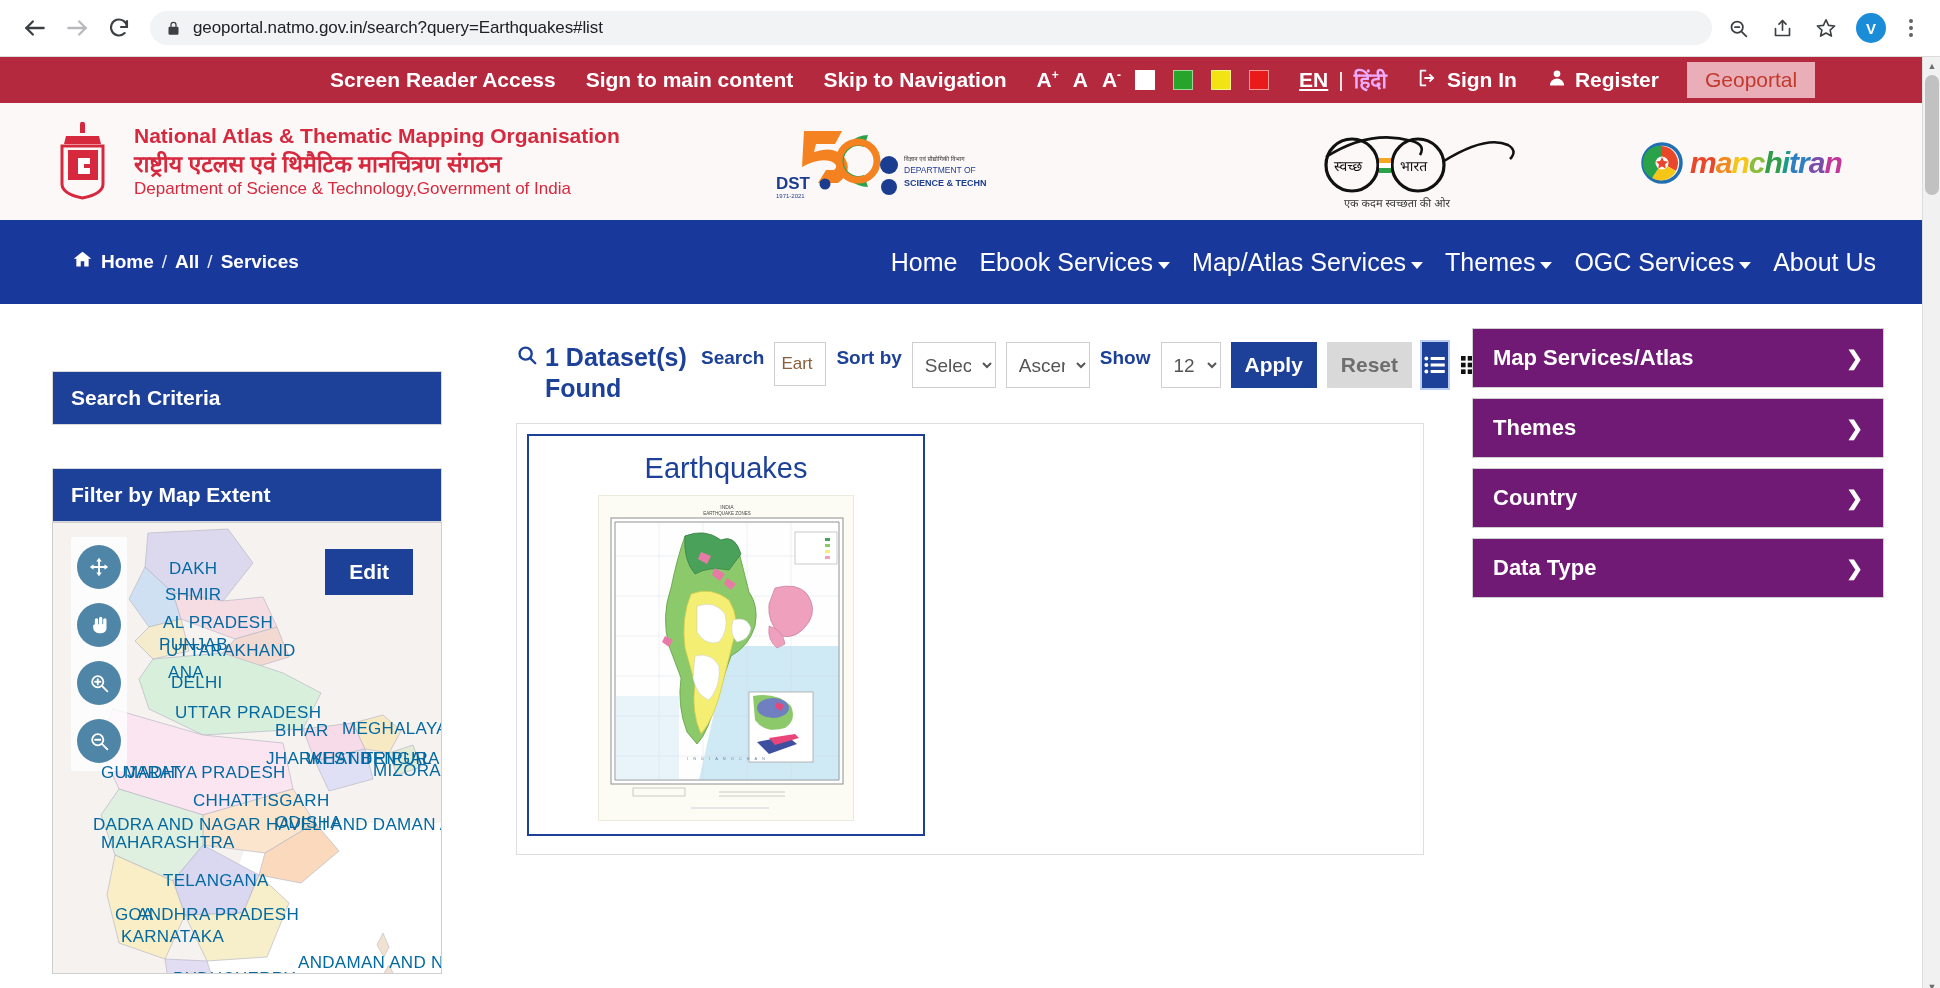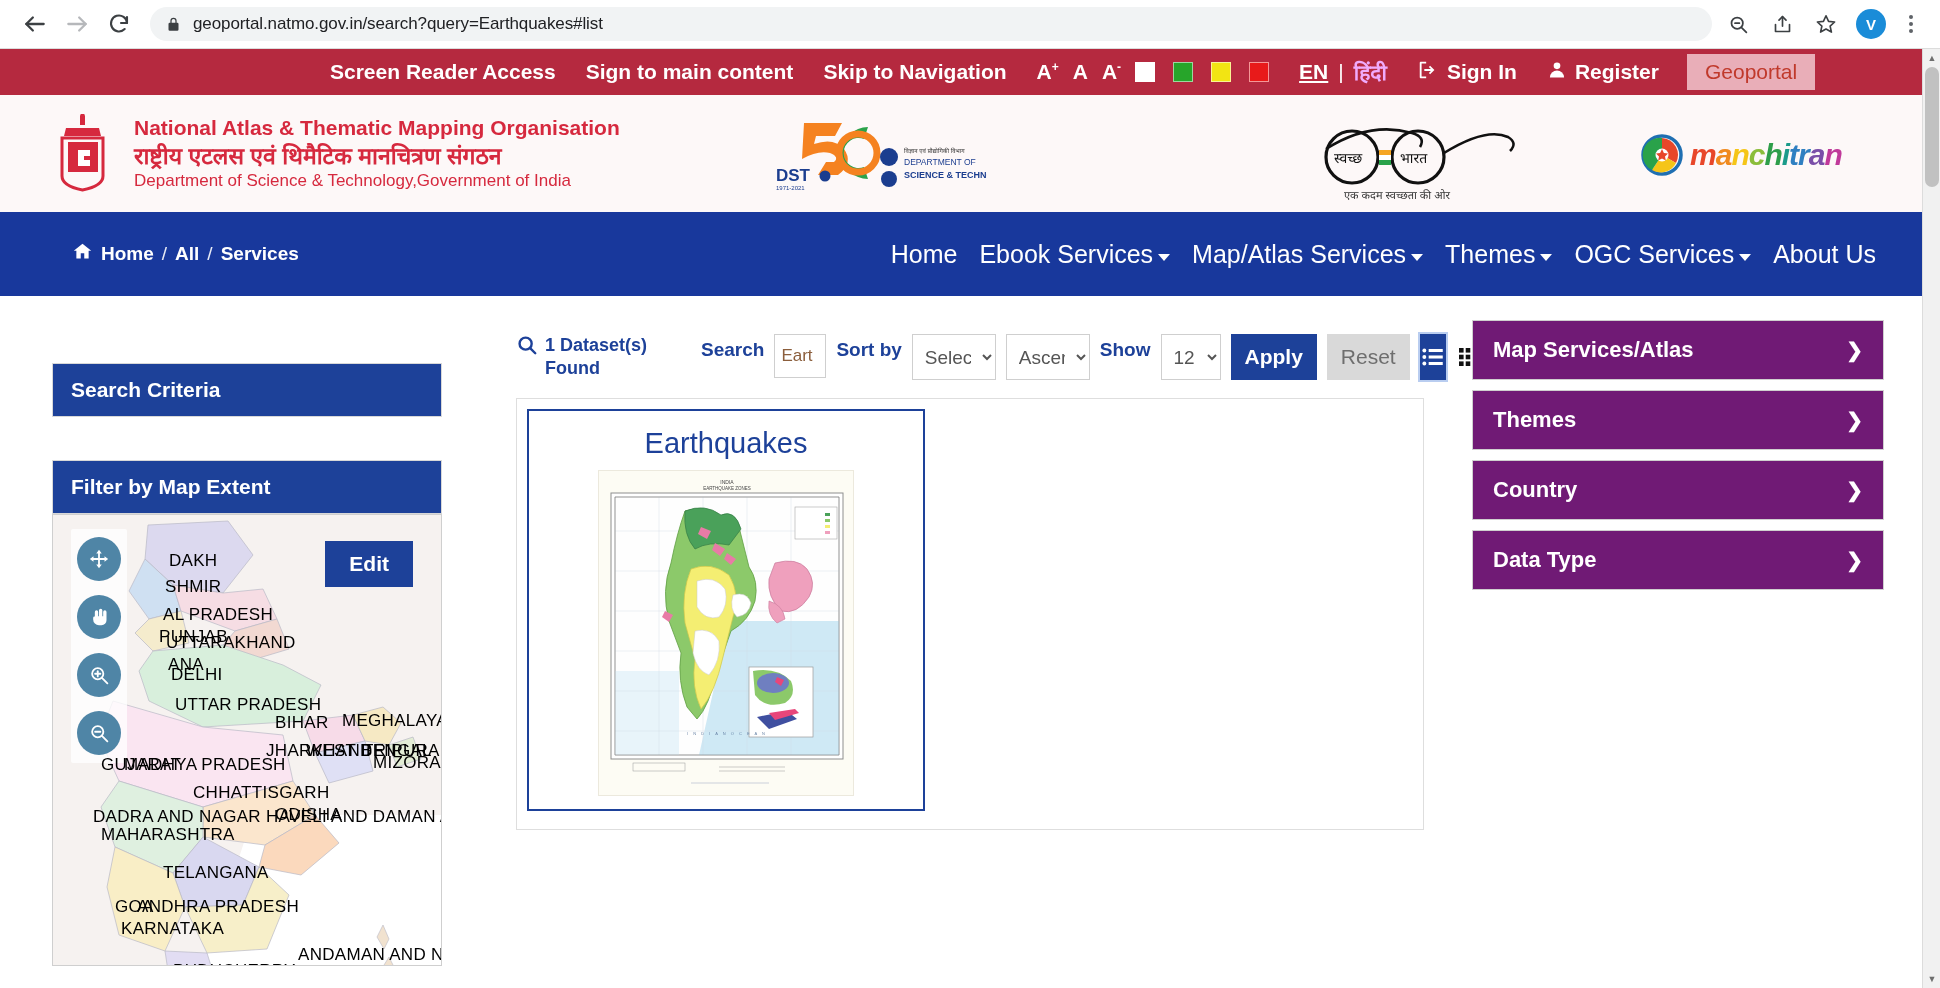--- a/index.html
+++ b/index.html
@@ -6,21 +6,21 @@
   html, body {
     margin: 0; padding: 0;
     width: 1940px; height: 988px;
     overflow: hidden;
     font-family: "Liberation Sans", sans-serif;
     background: #ffffff;
   }
 
   
   #browser-bar {
-    height: 48px; width: 100%;
+    height: 56px; width: 100%;
     background: #ffffff;
     display: flex; align-items: center;
     padding: 0 14px;
     position: relative;
   }
   .nav-btn {
     width: 42px; height: 42px;
     display: flex; align-items: center; justify-content: center;
     color: #3c4043; flex: 0 0 auto;
   }
@@ -208,35 +208,35 @@
   }
   #edit-btn {
     position:absolute; right: 28px; top: 26px;
     background:#1d4199; color:#fff;
     font-size: 21px; font-weight: bold;
     padding: 11px 24px;
     border: none;
     font-family: "Liberation Sans", sans-serif;
   }
   .state-label {
-    position:absolute; color:#000000; font-size: 17px;
+    position:absolute; color:#0369a1; font-size: 17px;
     white-space: nowrap; letter-spacing: .3px;
   }
 
   
   #mid-col {
     position:absolute; left: 516px; top: 24px; width: 908px;
   }
   #toolbar {
     display:flex; align-items:flex-start; gap: 10px;
     padding-top: 14px;
     flex-wrap: nowrap;
   }
   #result-count {
-    color:#1d4199; font-size: 18px; font-weight: bold;
+    color:#1d4199; font-size: 25px; font-weight: bold;
     display:flex; align-items:flex-start; gap: 7px;
     width: 175px; line-height: 1.25;
     flex: 0 0 auto;
   }
   #search-label { color:#1d4199; font-size:19px; font-weight:bold; margin-top: 5px; flex:0 0 auto;}
   #search-input {
     width: 52px; height: 44px;
     border:1px solid #cfcfcf; background:#fff;
     font-size: 17px; color:#8b5e3c; padding: 0 6px;
     font-family: "Liberation Sans", sans-serif;
@@ -253,20 +253,21 @@
   #sel-show { width: 62px; }
   #apply-btn {
     height: 46px; background:#1d4199; color:#fff;
     font-size:21px; font-weight:bold; border:none; padding: 0 14px;
     font-family: "Liberation Sans", sans-serif;
   }
   #reset-btn {
     height: 46px; background:#d9d9d9; color:#6e6e6e;
     font-size:21px; border:none; padding: 0 14px;
     font-family: "Liberation Sans", sans-serif;
+    font-weight: bold;
   }
   .view-toggle {
     width: 48px; height: 46px;
     display:flex; align-items:center; justify-content:center;
   }
   #view-list { background:#1d4199; color:#fff; outline: 2px solid #b9cdf0; }
   #view-grid { background:#fff; color:#111; }
 
   #results-area {
     margin-top: 18px;

